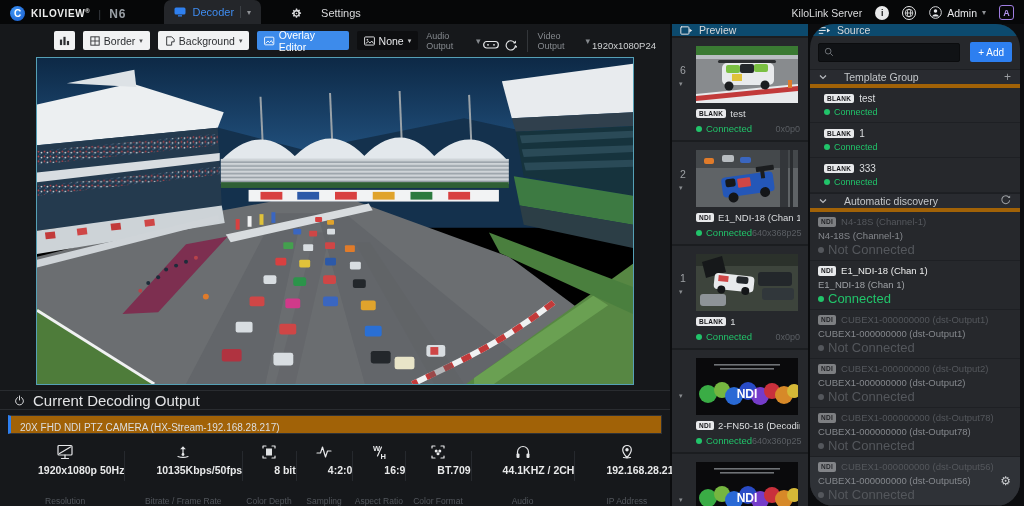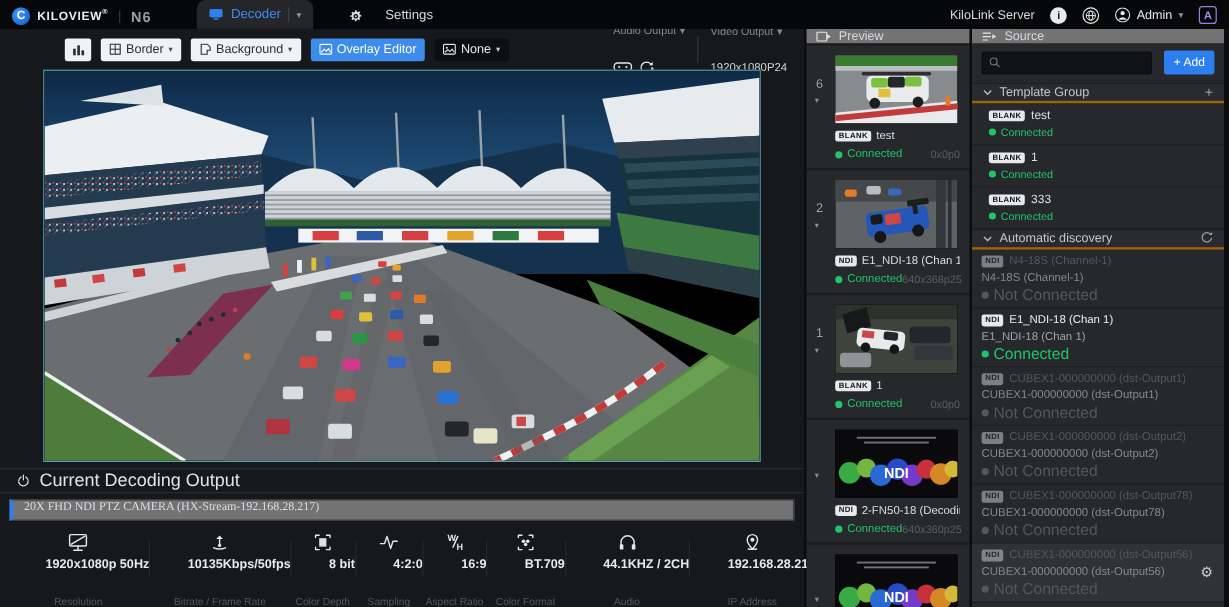--- a/index.html
+++ b/index.html
@@ -35,65 +35,65 @@
   .left{width:672px;background:#16181b;border-right:2px solid #0b0c0e;display:flex;flex-direction:column;}
   
   .toolbar{height:34px;display:flex;align-items:center;padding:0 14px 0 54px;gap:8px;}
   .tbtn{height:19px;border-radius:2px;display:flex;align-items:center;gap:4px;padding:0 7px;font-size:10.5px;}
   .tbtn.white{background:#f1f2f3;color:#2c2e31;}
   .tbtn.blue{background:#3d8beb;color:#fff;}
   .tbtn.dark{background:#0d0e10;color:#e6e7e9;}
   .tbtn .car{font-size:7px;opacity:.85;}
   .icon-only{width:22px;justify-content:center;padding:0;}
   .out-zone{margin-left:auto;display:flex;align-items:center;gap:10px;}
-  .out-group{display:flex;flex-direction:column;align-items:flex-start;gap:20px;}
+  .out-group{display:flex;flex-direction:row;align-items:flex-end;gap:2px;}
   .out-label{font-size:9px;color:#85898e;display:flex;gap:3px;align-items:center;}
   .out-icons{display:flex;gap:5px;align-items:center;}
   .out-val{font-size:9.5px;color:#cfd1d3;}
   .out-div{width:1px;height:22px;background:#33363a;}
   
   .video-wrap{margin:0 36px;height:337px;border:1px solid #55a0b6;background:#000;overflow:hidden;}
   .video-wrap svg{display:block;width:100%;height:100%;}
   
   .decode-head{margin-top:5px;height:21px;display:flex;align-items:center;gap:8px;padding:0 14px;
     border-top:1px solid #292c30;border-bottom:1px solid #292c30;font-size:15px;color:#e2e3e5;}
-  .src-bar{margin:5px 8px 4px 8px;height:19px;border:1px solid #2f3237;background:#737373;border-left:3px solid #2d7ff0;
-    display:flex;align-items:flex-start;padding:0 9px;font-size:10px;color:#dcdee0;font-family:Liberation Serif, serif;}
+  .src-bar{margin:5px 8px 4px 8px;height:19px;border:1px solid #2f3237;background:#a16207;border-left:3px solid #2d7ff0;
+    display:flex;align-items:flex-end;padding:0 9px;font-size:10px;color:#dcdee0;}
   .stats{display:flex;padding:3px 6px 0 6px;}
   .stat{flex:1;text-align:center;position:relative;padding-top:2px;}
   .stat+.stat::before{content:"";position:absolute;left:0;top:10px;height:30px;width:1px;background:#26292e;}
   .stat .ic{height:18px;display:flex;align-items:center;justify-content:center;}
   .stat .val{font-size:10.5px;font-weight:bold;color:#e8e9ea;margin-top:3px;white-space:nowrap;margin-left:32px;}
   .stat .lab{font-size:8.5px;color:#53575d;margin-top:20px;white-space:nowrap;}
   
   .preview-col{width:138px;background:#1b1d20;border-right:2px solid #0b0c0e;display:flex;flex-direction:column;overflow:hidden;}
-  .panel-head{height:22px;display:flex;align-items:center;gap:6px;padding:0 8px;font-size:10.5px;color:#d6d8da;background:#737373;}
+  .panel-head{height:22px;display:flex;align-items:center;gap:6px;padding:0 8px;font-size:10.5px;color:#d6d8da;background:#0c4a6e;}
   .pitem{position:relative;background:#26282c;margin-top:2px;padding:8px 8px 6px 24px;}
   .pnum{position:absolute;left:8px;top:26px;font-size:10.5px;color:#9ea1a5;}
   .pcaret{position:absolute;left:7px;top:42px;font-size:7px;color:#8a8d91;}
   .thumb{width:102px;height:57px;background:#000;overflow:hidden;}
   .thumb svg{display:block;width:100%;height:100%;}
   .prow{display:flex;align-items:center;gap:4px;margin-top:5px;}
   .badge{background:#e8e9eb;color:#141518;font-size:6.5px;font-weight:bold;padding:1px 3px;border-radius:2px;
     letter-spacing:.3px;flex:none;line-height:1.2;}
   .pname{font-size:9.5px;color:#dcdee0;white-space:nowrap;overflow:hidden;}
   .pstat{display:flex;justify-content:space-between;align-items:center;margin-top:4px;}
   .conn{font-size:9.5px;color:#21c46a;display:flex;align-items:center;gap:4px;}
   .dot{width:6px;height:6px;border-radius:50%;background:#21c46a;flex:none;}
   .dot.off{background:#54575c;}
   .pres{font-size:9px;color:#5a5e63;}
   
-  .source-col{width:210px;background:#26282c;display:flex;flex-direction:column;overflow:hidden;}
+  .source-col{width:210px;background:#26282c;display:flex;flex-direction:column;overflow:hidden;border-radius:24px;}
   .search-row{display:flex;gap:10px;align-items:center;padding:6px 8px 7px 8px;}
   .search{flex:1;height:19px;background:#101215;border:1px solid #0b0c0e;border-radius:2px;
     display:flex;align-items:center;padding:0 5px;gap:4px;}
   .add-btn{height:20px;padding:0 8px;background:#2d7ff0;color:#fff;font-size:10px;border-radius:2px;
     display:flex;align-items:center;justify-content:center;flex:none;}
-  .group-head{height:20px;display:flex;align-items:center;gap:6px;padding:0 9px;font-size:10.5px;color:#c3c6c9;
-    border-top:1px solid #1d1f23;border-bottom:2px solid #a16207;background:#292b30;}
+  .group-head{height:20px;display:flex;align-items:center;gap:17px;padding:0 9px;font-size:10.5px;color:#c3c6c9;
+    border-top:1px solid #1d1f23;border-bottom:4px solid #a16207;background:#292b30;}
   .group-head .right{margin-left:auto;color:#9b9ea2;font-size:12px;}
   .titem{padding:5px 8px 5px 14px;border-bottom:1px solid #1e2024;}
   .titem .l1{display:flex;align-items:center;gap:5px;}
   .titem .name{font-size:10px;color:#dcdee0;}
   .titem .l2{margin-top:3px;display:flex;align-items:center;gap:4px;font-size:9px;color:#21c46a;}
   .sitem{position:relative;padding:4px 8px 5px 8px;border-bottom:1px solid #1e2024;}
   .sitem .l1{display:flex;align-items:center;gap:5px;line-height:12px;}
   .sitem .t{font-size:9.5px;white-space:nowrap;overflow:hidden;}
   .sitem .l2{font-size:9.5px;line-height:12px;margin-top:2px;white-space:nowrap;overflow:hidden;}
   .sitem .l3{display:flex;align-items:center;gap:4px;font-size:13px;line-height:11px;margin-top:2px;}

